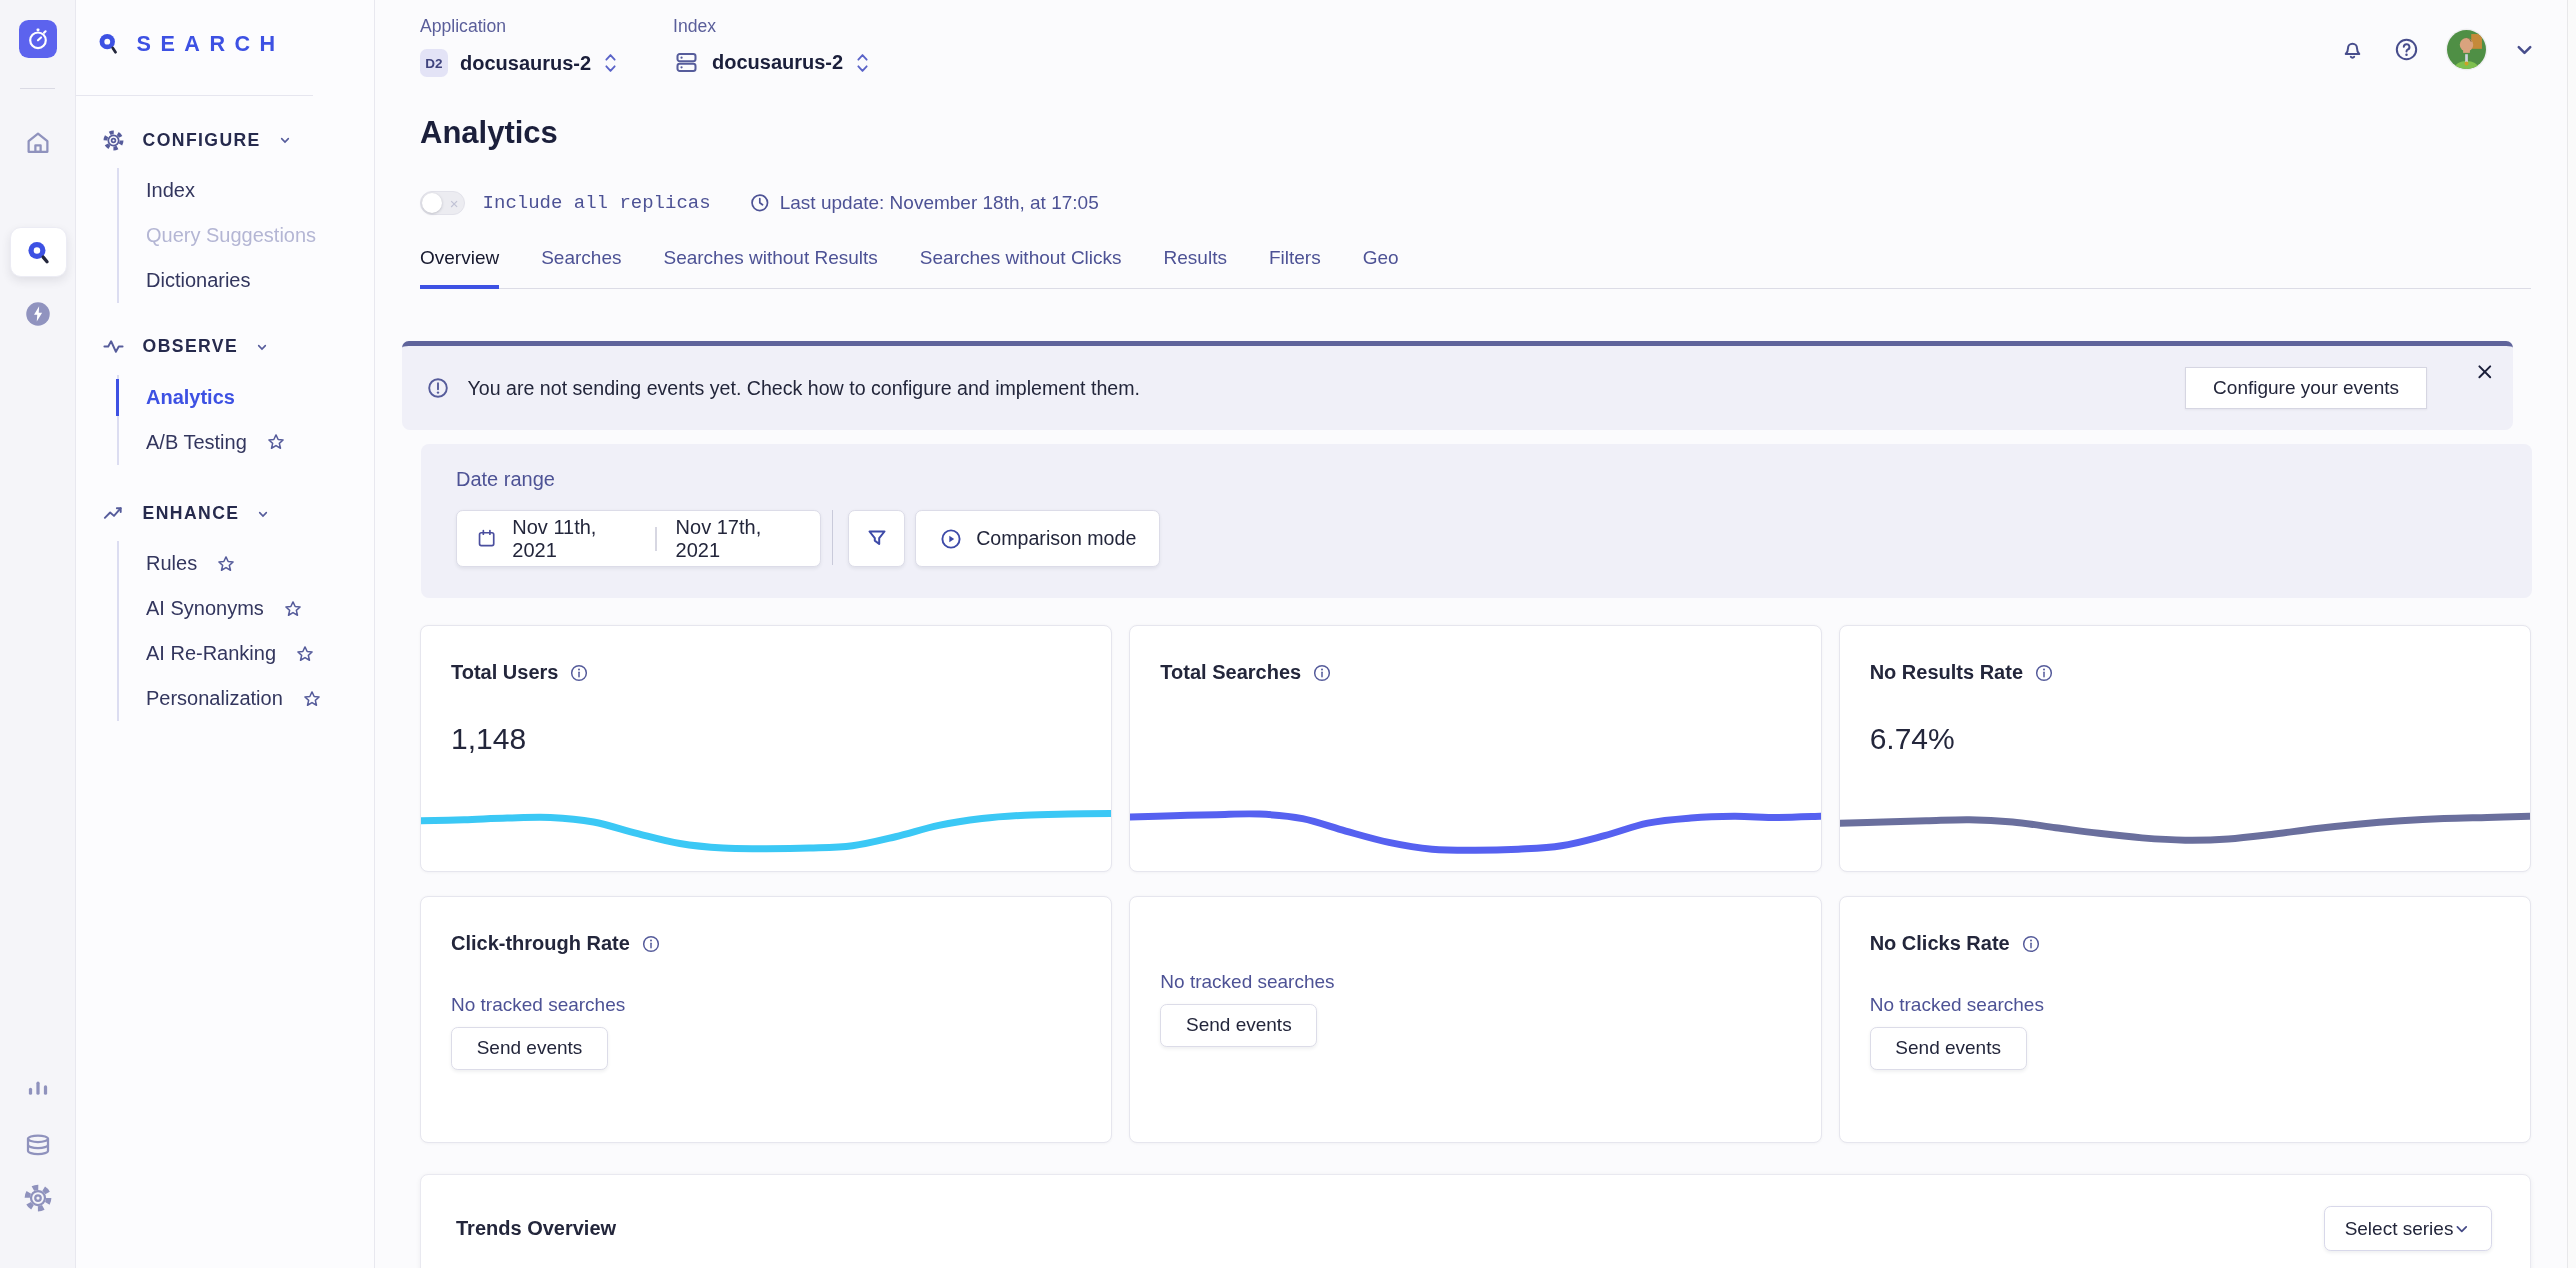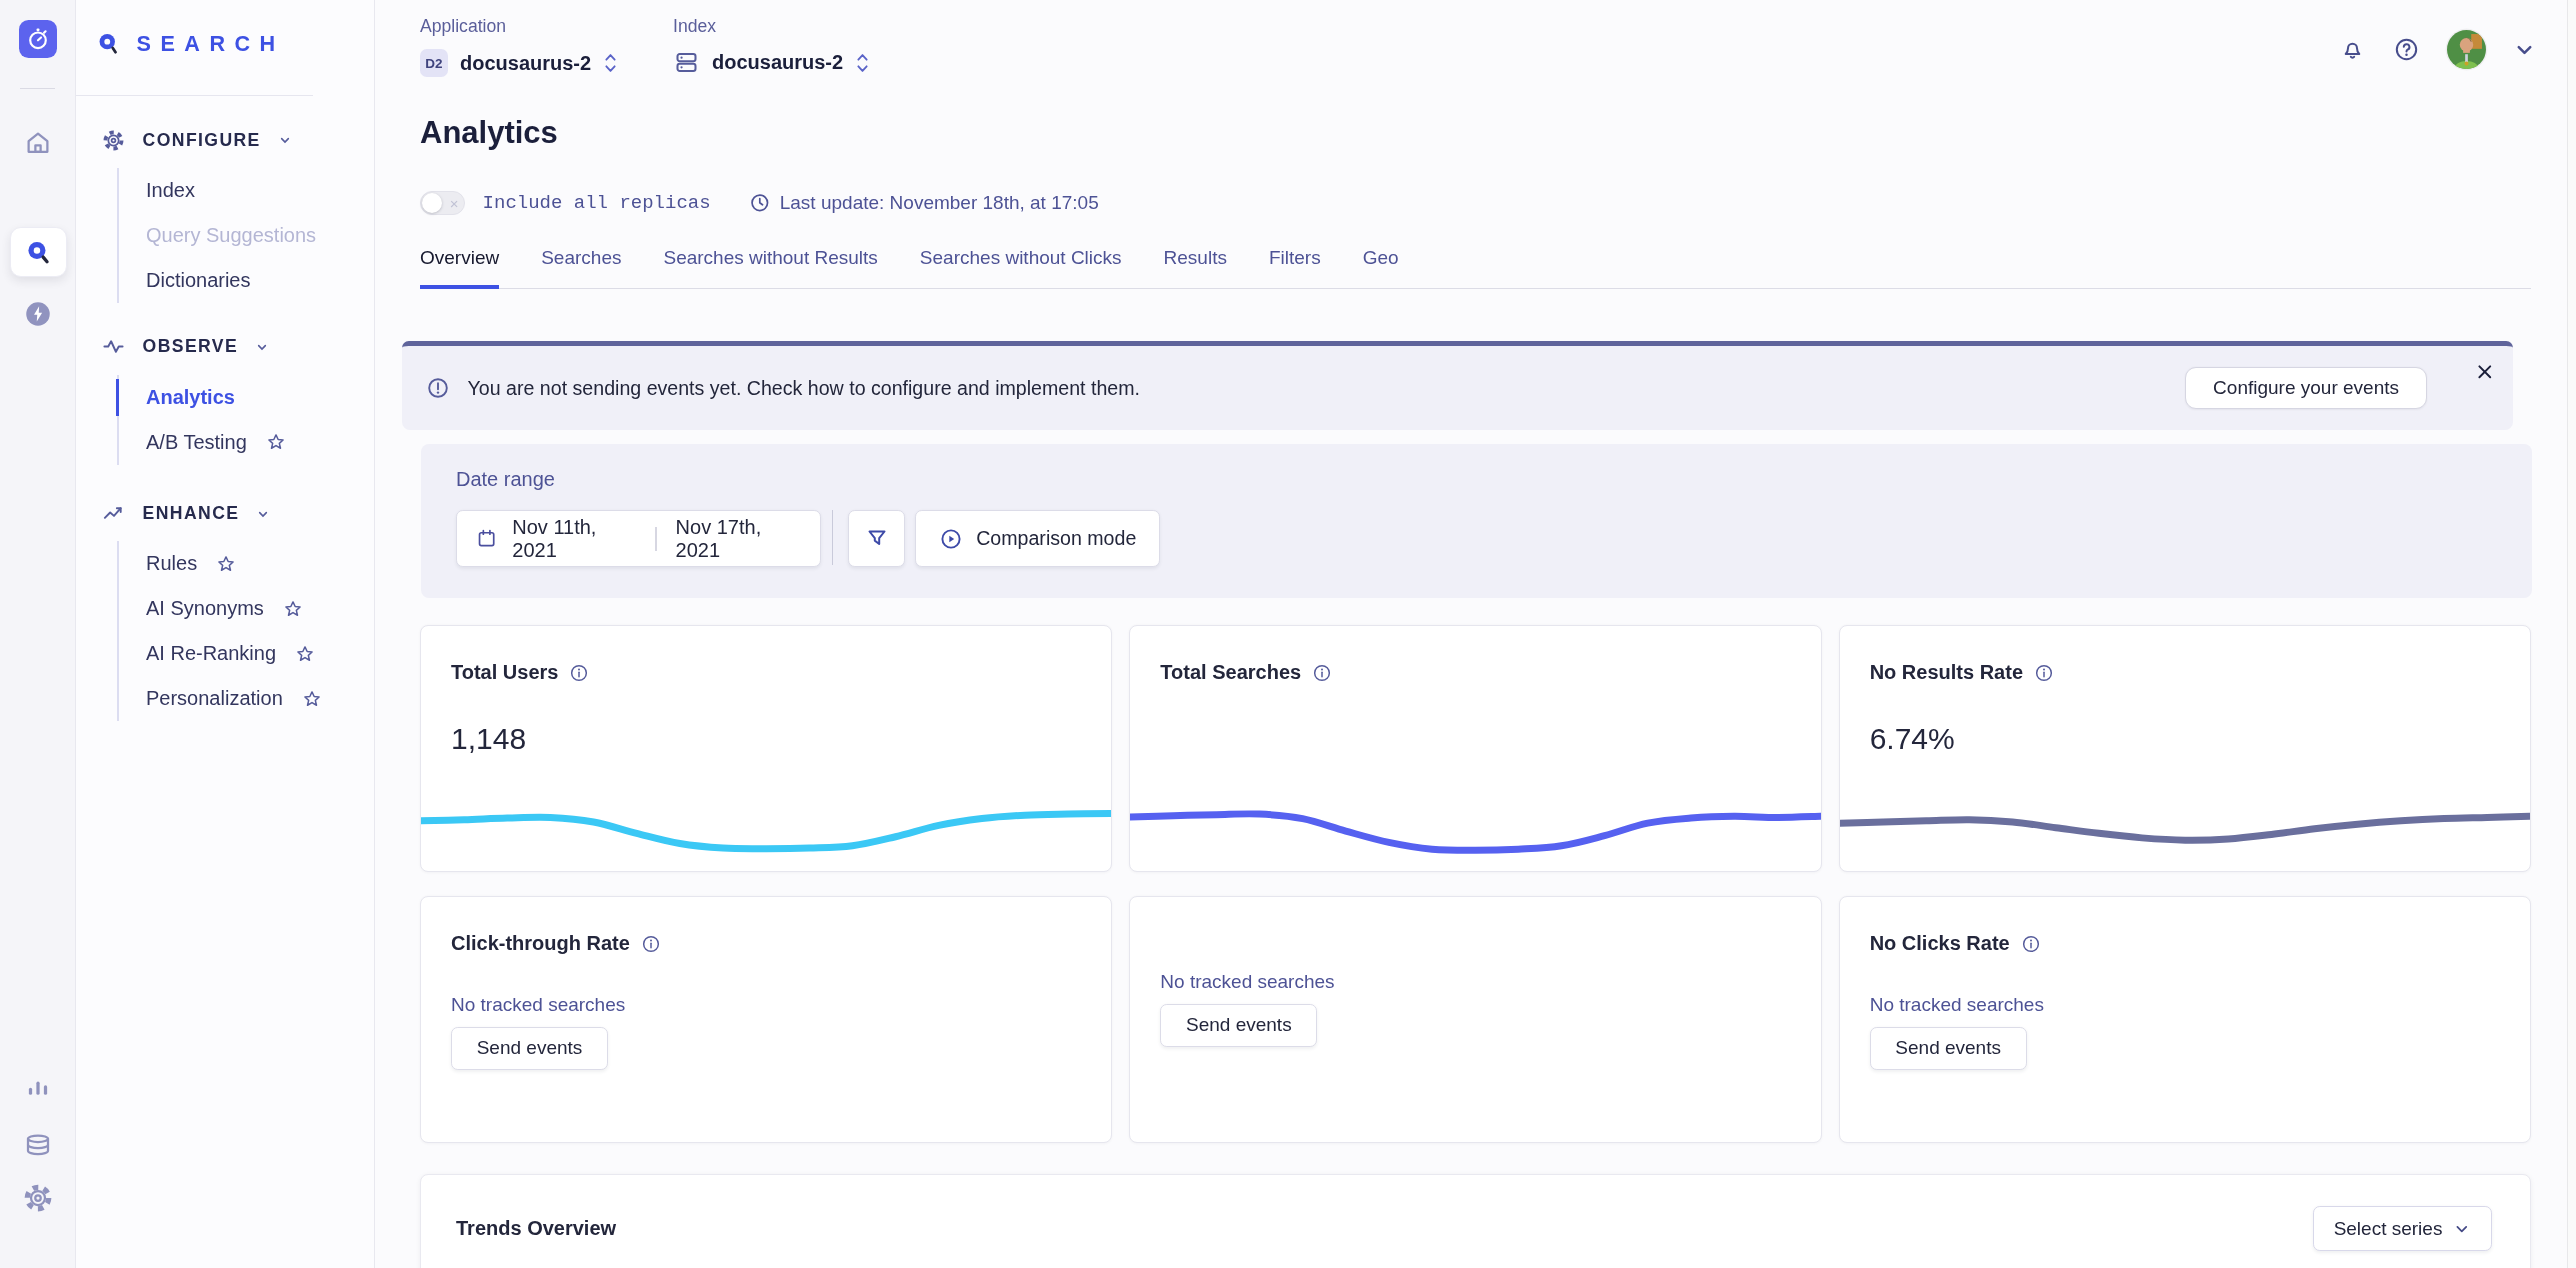--- a/index.html
+++ b/index.html
@@ -63,21 +63,21 @@
 
   
   .tabs { position:absolute; top:247px; width:2111px; display:flex; gap:42px; border-bottom:1.4px solid #dcdce6; }
   .tab { position:relative; font-size:19px; color:#4d5295; padding-bottom:19px; cursor:pointer; }
   .tab.active { color:#16182e; }
   .tab.active::after { content:''; position:absolute; left:0; right:0; bottom:-1.4px; height:4.7px; background:#3d51e3; }
 
   
   .banner { position:absolute; top:341px; width:2111px; height:89px; background:#f0f0f8; border-top:5.4px solid #5f649b; border-radius:6.8px 6.8px 8px 8px; display:flex; align-items:center; padding:0 24px; }
   .banner-msg { margin-left:17.6px; font-size:19.6px; color:#23263b; }
-  .banner-cta { margin-left:auto; margin-right:62px; height:42px; padding:0 27px; background:#ffffff; border:1.4px solid #d6d6e2; border-radius:11px; font-size:19px; color:#23263b; display:flex; align-items:center; cursor:pointer; box-shadow:0 0.7px 2px rgba(35,38,59,.06); }
+  .banner-cta { margin-left:auto; margin-right:62px; height:42px; padding:0 27px; background:#ffffff; border:1.4px solid #d6d6e2; border-radius:0; font-size:19px; color:#23263b; display:flex; align-items:center; cursor:pointer; box-shadow:0 0.7px 2px rgba(35,38,59,.06); }
   .banner-close { position:absolute; top:15px; right:17.6px; color:#1b1f3b; cursor:pointer; }
 
   
   .date-panel { position:absolute; top:444px; width:2111px; height:154px; background:#f0f0f8; border-radius:8px; padding:24px 0 0 35px; }
   .dr-label { font-size:20px; color:#4d5295; }
   .dr-row { display:flex; margin-top:19px; }
   .btn-white { background:#ffffff; border:1.4px solid #dcdce8; border-radius:6.8px; box-shadow:0 1.4px 3.4px rgba(35,38,59,.07); display:flex; align-items:center; cursor:pointer; }
   .date-btn { width:365px; height:57px; padding:0 19px; gap:15px; }
   .date-text { font-size:20px; color:#23263b; }
   .date-sep { width:1.4px; height:24px; background:#d7d7e2; margin:0 4px; }
@@ -96,21 +96,21 @@
   .card-value-row { display:flex; align-items:baseline; gap:17.6px; margin-top:38px; }
   .card-value { font-size:30px; color:#23263b; }
   .card-sub { font-size:20px; color:#23263b; }
   .sparkline { position:absolute; left:0; right:0; bottom:15px; height:68px; width:100%; }
   .empty-text { margin-top:39px; font-size:19px; color:#4d5295; }
   .send-btn { margin-top:10.8px; width:157px; height:43px; justify-content:center; font-size:19px; color:#23263b; }
 
   
   .trends { position:absolute; top:1174px; width:2111px; height:216px; background:#ffffff; border:1.4px solid #e9e9f0; border-radius:8px; box-shadow:0 1.4px 5.4px rgba(35,38,59,.06); padding:31px 38px 0 35px; display:flex; align-items:flex-start; justify-content:space-between; }
   .trends-title { font-size:20px; font-weight:bold; color:#23263b; margin-top:10.8px; }
-  .select-btn { height:45px; padding:0 20px; gap:11px; font-size:19px; color:#23263b; border-color:#d8d8ea; }
+  .select-btn { height:45px; padding:0 20px; gap:0; font-size:19px; color:#23263b; border-color:#d8d8ea; }
 
   
   .gutter { position:absolute; right:0; top:0; width:9.5px; height:100%; background:#fafafa; border-left:1.4px solid #e8e8ea; }
 </style>
 </head>
 <body>
 
 <div class="rail">
   <div class="rail-app-icon">
     <svg width="26" height="26" viewBox="0 0 24 24" fill="none" stroke="#ffffff" stroke-width="2" stroke-linecap="round">

